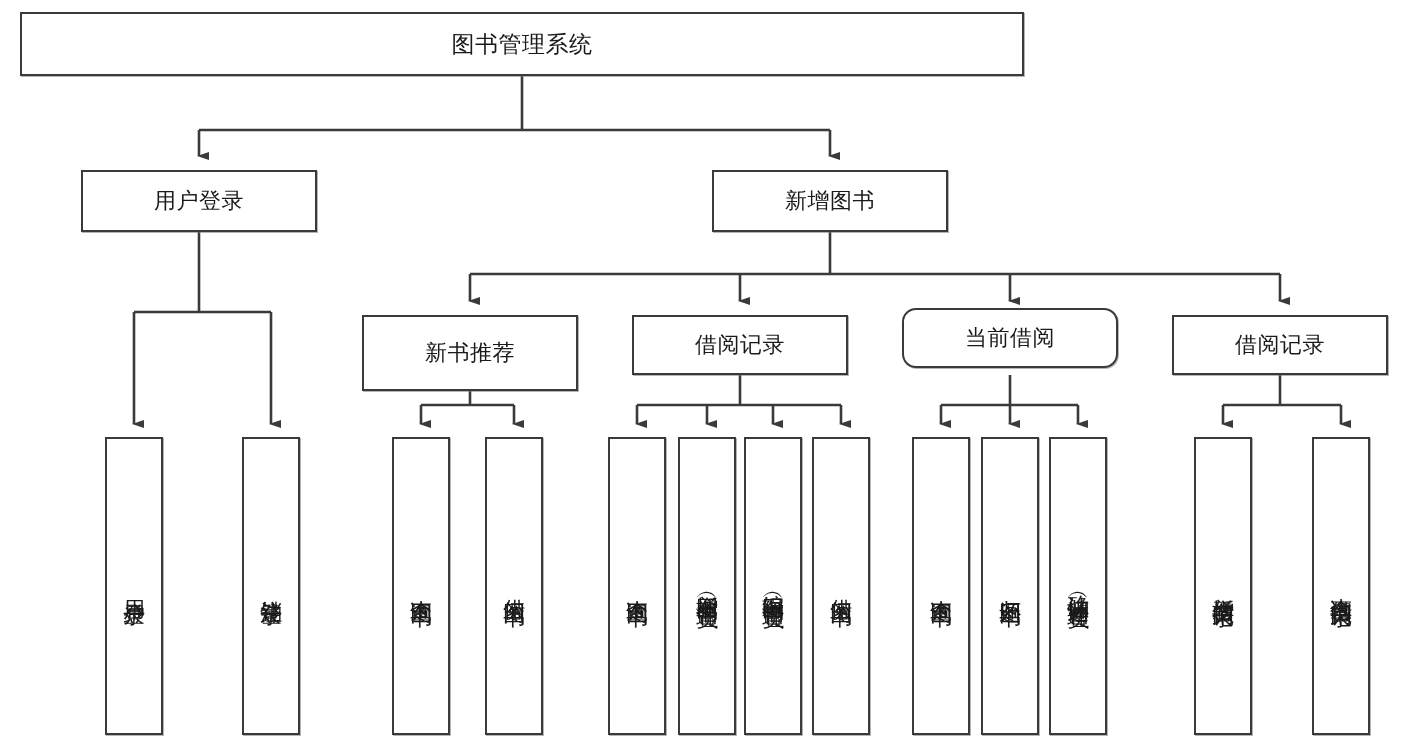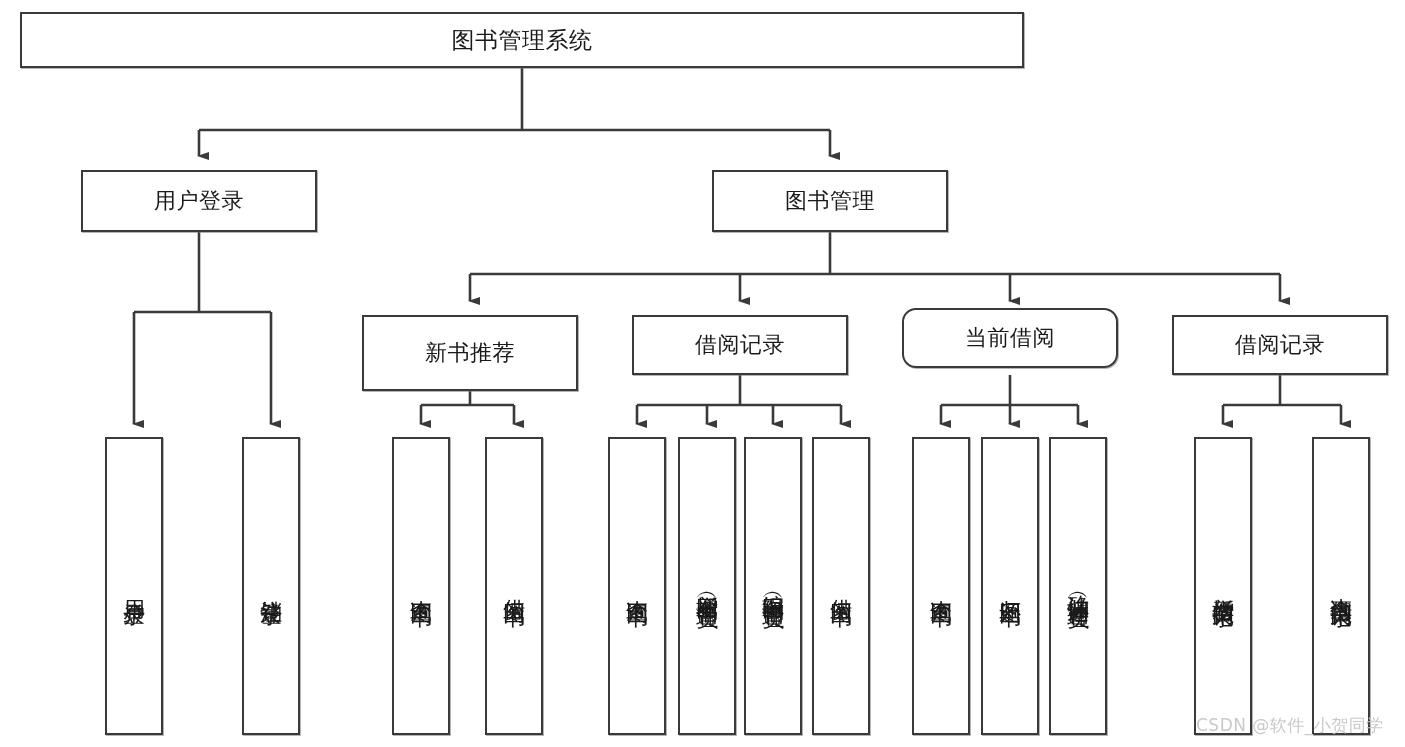--- a/index.html
+++ b/index.html
@@ -123,29 +123,29 @@
       <path d="M1010,405 L1010,424" marker-end="url(#arrowhead)"></path>
       <path d="M1078,405 L1078,424" marker-end="url(#arrowhead)"></path>
 
       <path d="M1280,375 L1280,405"></path>
       <path d="M1223,405 L1341,405"></path>
       <path d="M1223,405 L1223,424" marker-end="url(#arrowhead)"></path>
       <path d="M1341,405 L1341,424" marker-end="url(#arrowhead)"></path>
     </g>
   </svg>
 
-  <div class="node horiz root" style="left:20px; top:12px; width:1004px; height:56px;">
+  <div class="node horiz root" style="left:20px; top:12px; width:1004px; height:64px;">
     <span class="node-label">图书管理系统</span>
   </div>
 
   <div class="node horiz" style="left:81px; top:170px; width:236px; height:62px;">
     <span class="node-label">用户登录</span>
   </div>
   <div class="node horiz" style="left:712px; top:170px; width:236px; height:62px;">
-    <span class="node-label">图书管理</span>
+    <span class="node-label">新增图书</span>
   </div>
 
   <div class="node horiz" style="left:362px; top:315px; width:216px; height:76px;">
     <span class="node-label">新书推荐</span>
   </div>
   <div class="node horiz" style="left:632px; top:315px; width:216px; height:60px;">
     <span class="node-label">借阅记录</span>
   </div>
   <div class="node horiz" style="left:902px; top:308px; width:216px; height:60px;border-radius:14px;">
     <span class="node-label">当前借阅</span>
@@ -191,15 +191,14 @@
     <span class="node-label">确认归还（管理员）</span>
   </div>
 
   <div class="node vert" style="left:1194px; top:437px; width:58px; height:298px;">
     <span class="node-label">新增借阅记录</span>
   </div>
   <div class="node vert" style="left:1312px; top:437px; width:58px; height:298px;">
     <span class="node-label">查询借阅记录</span>
   </div>
 
-  <div id="watermark">CSDN @软件_小贺同学</div>
 
 </div>
 
 </body></html>

